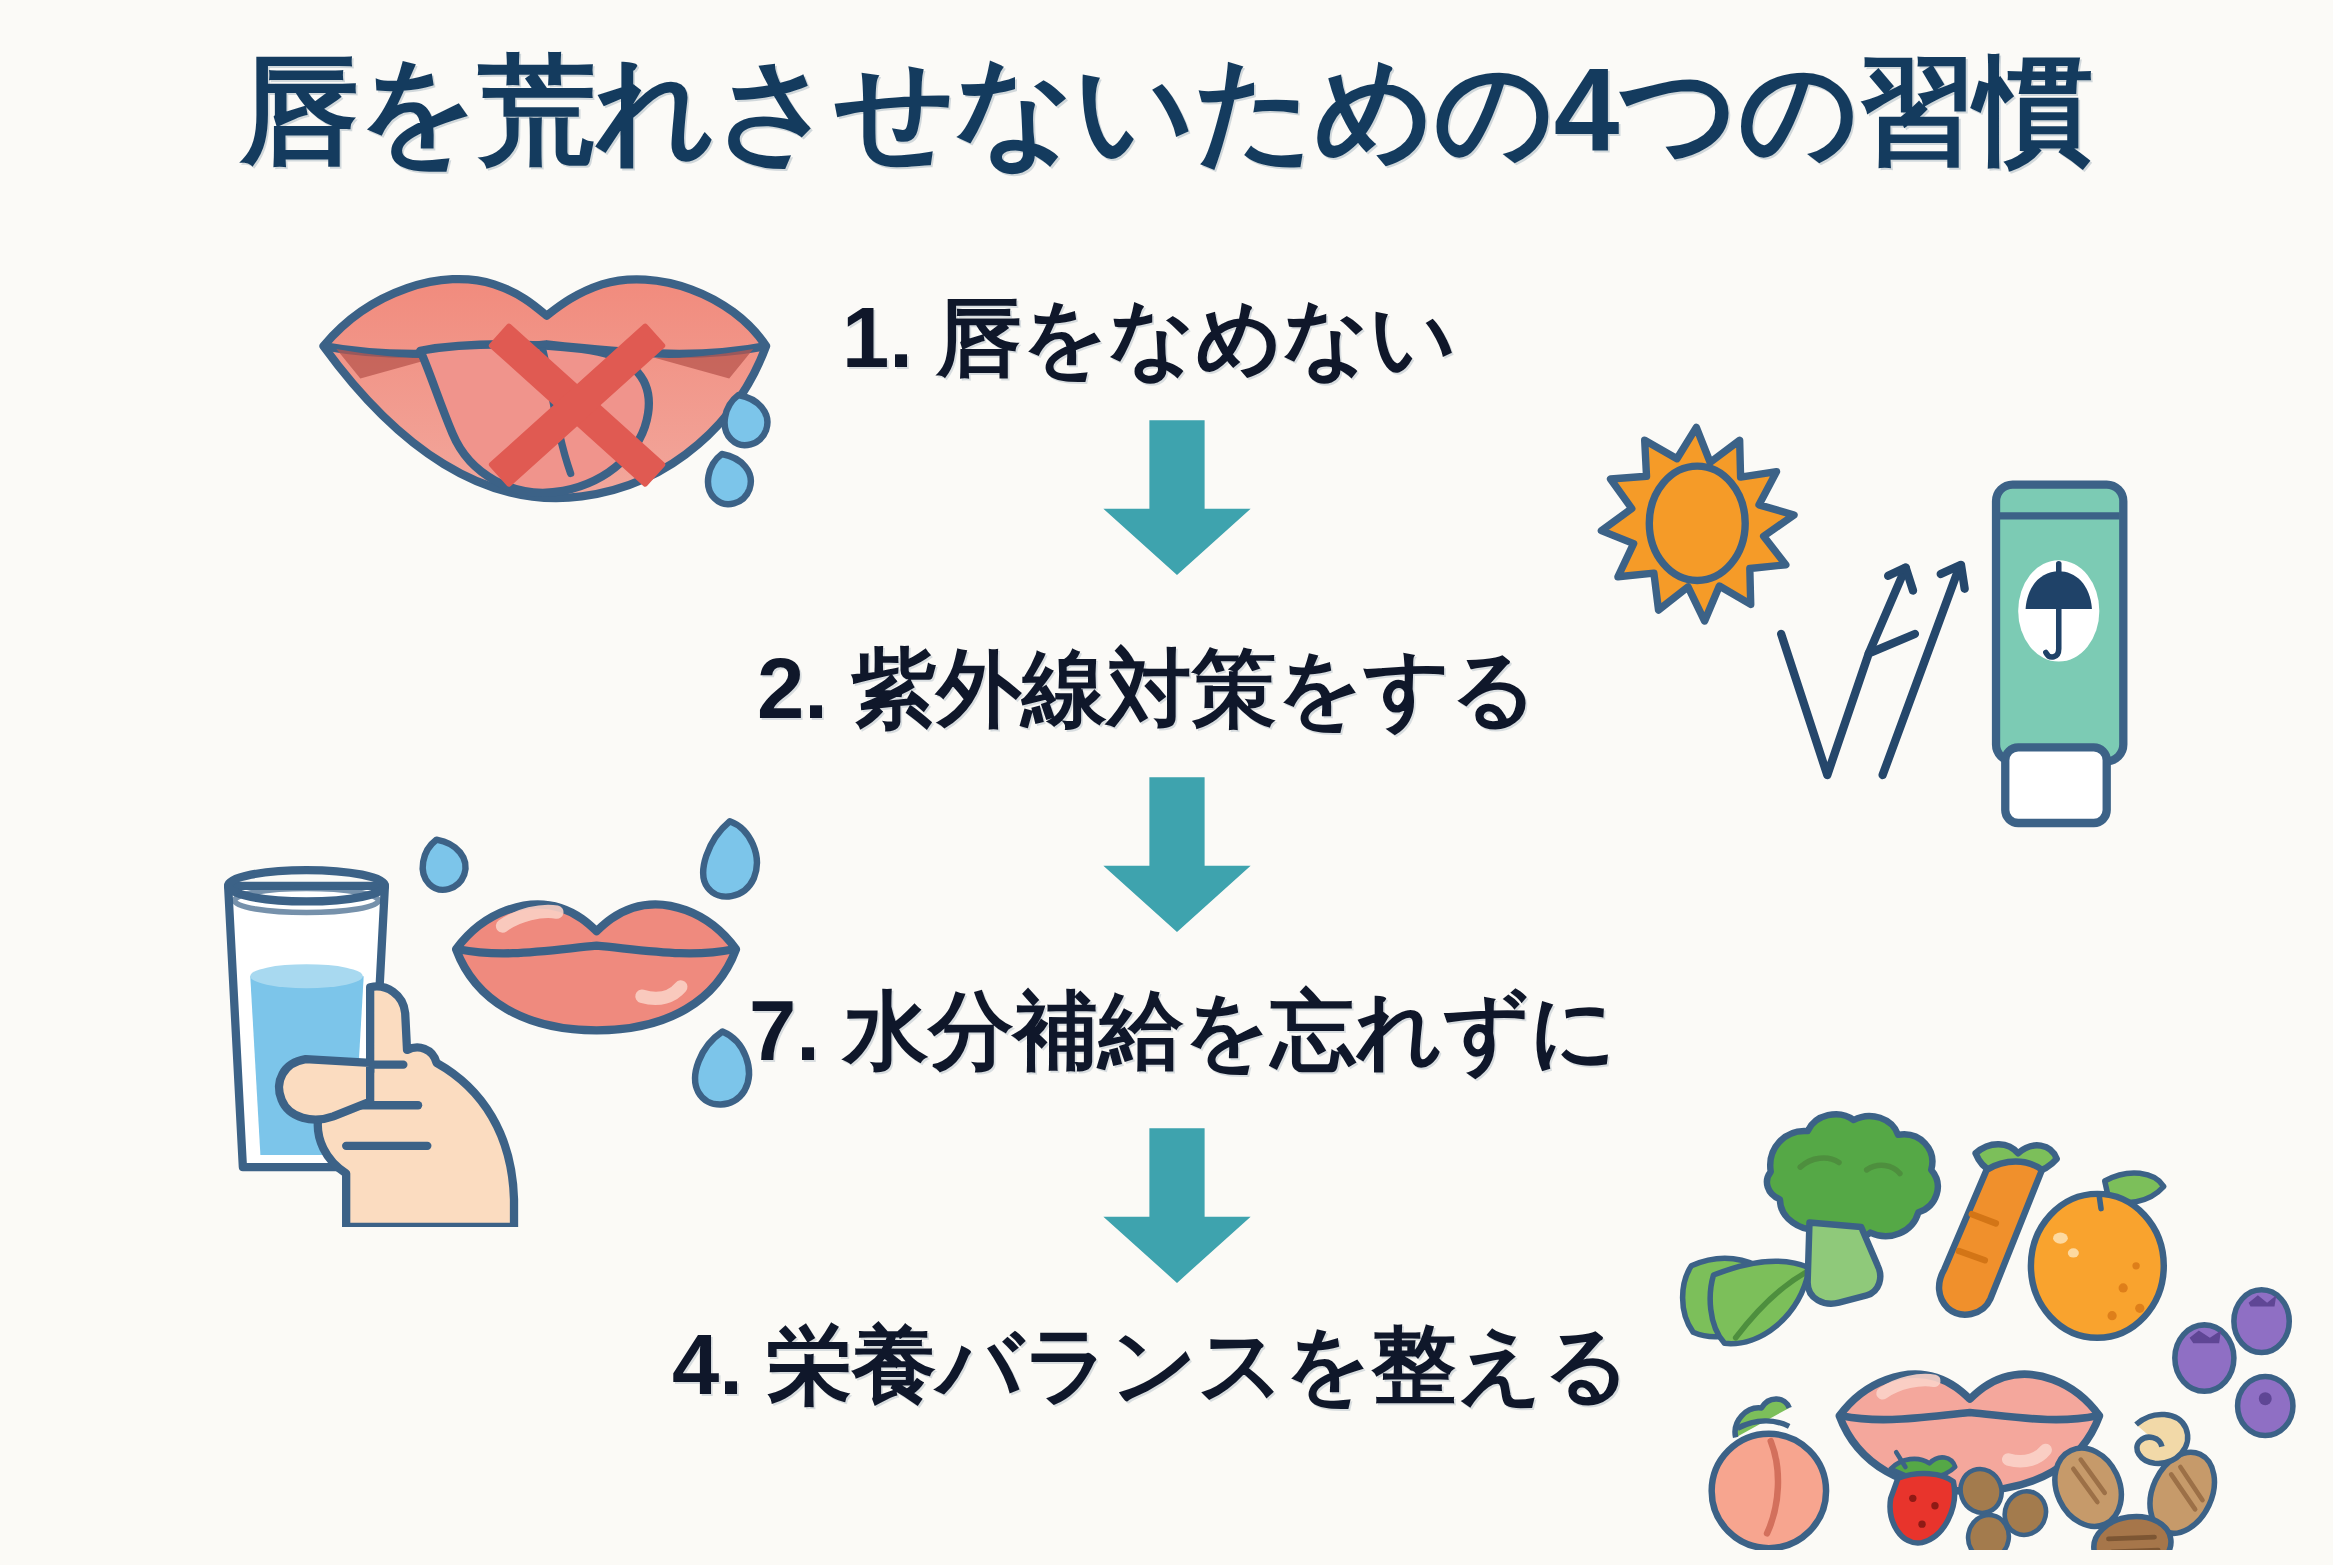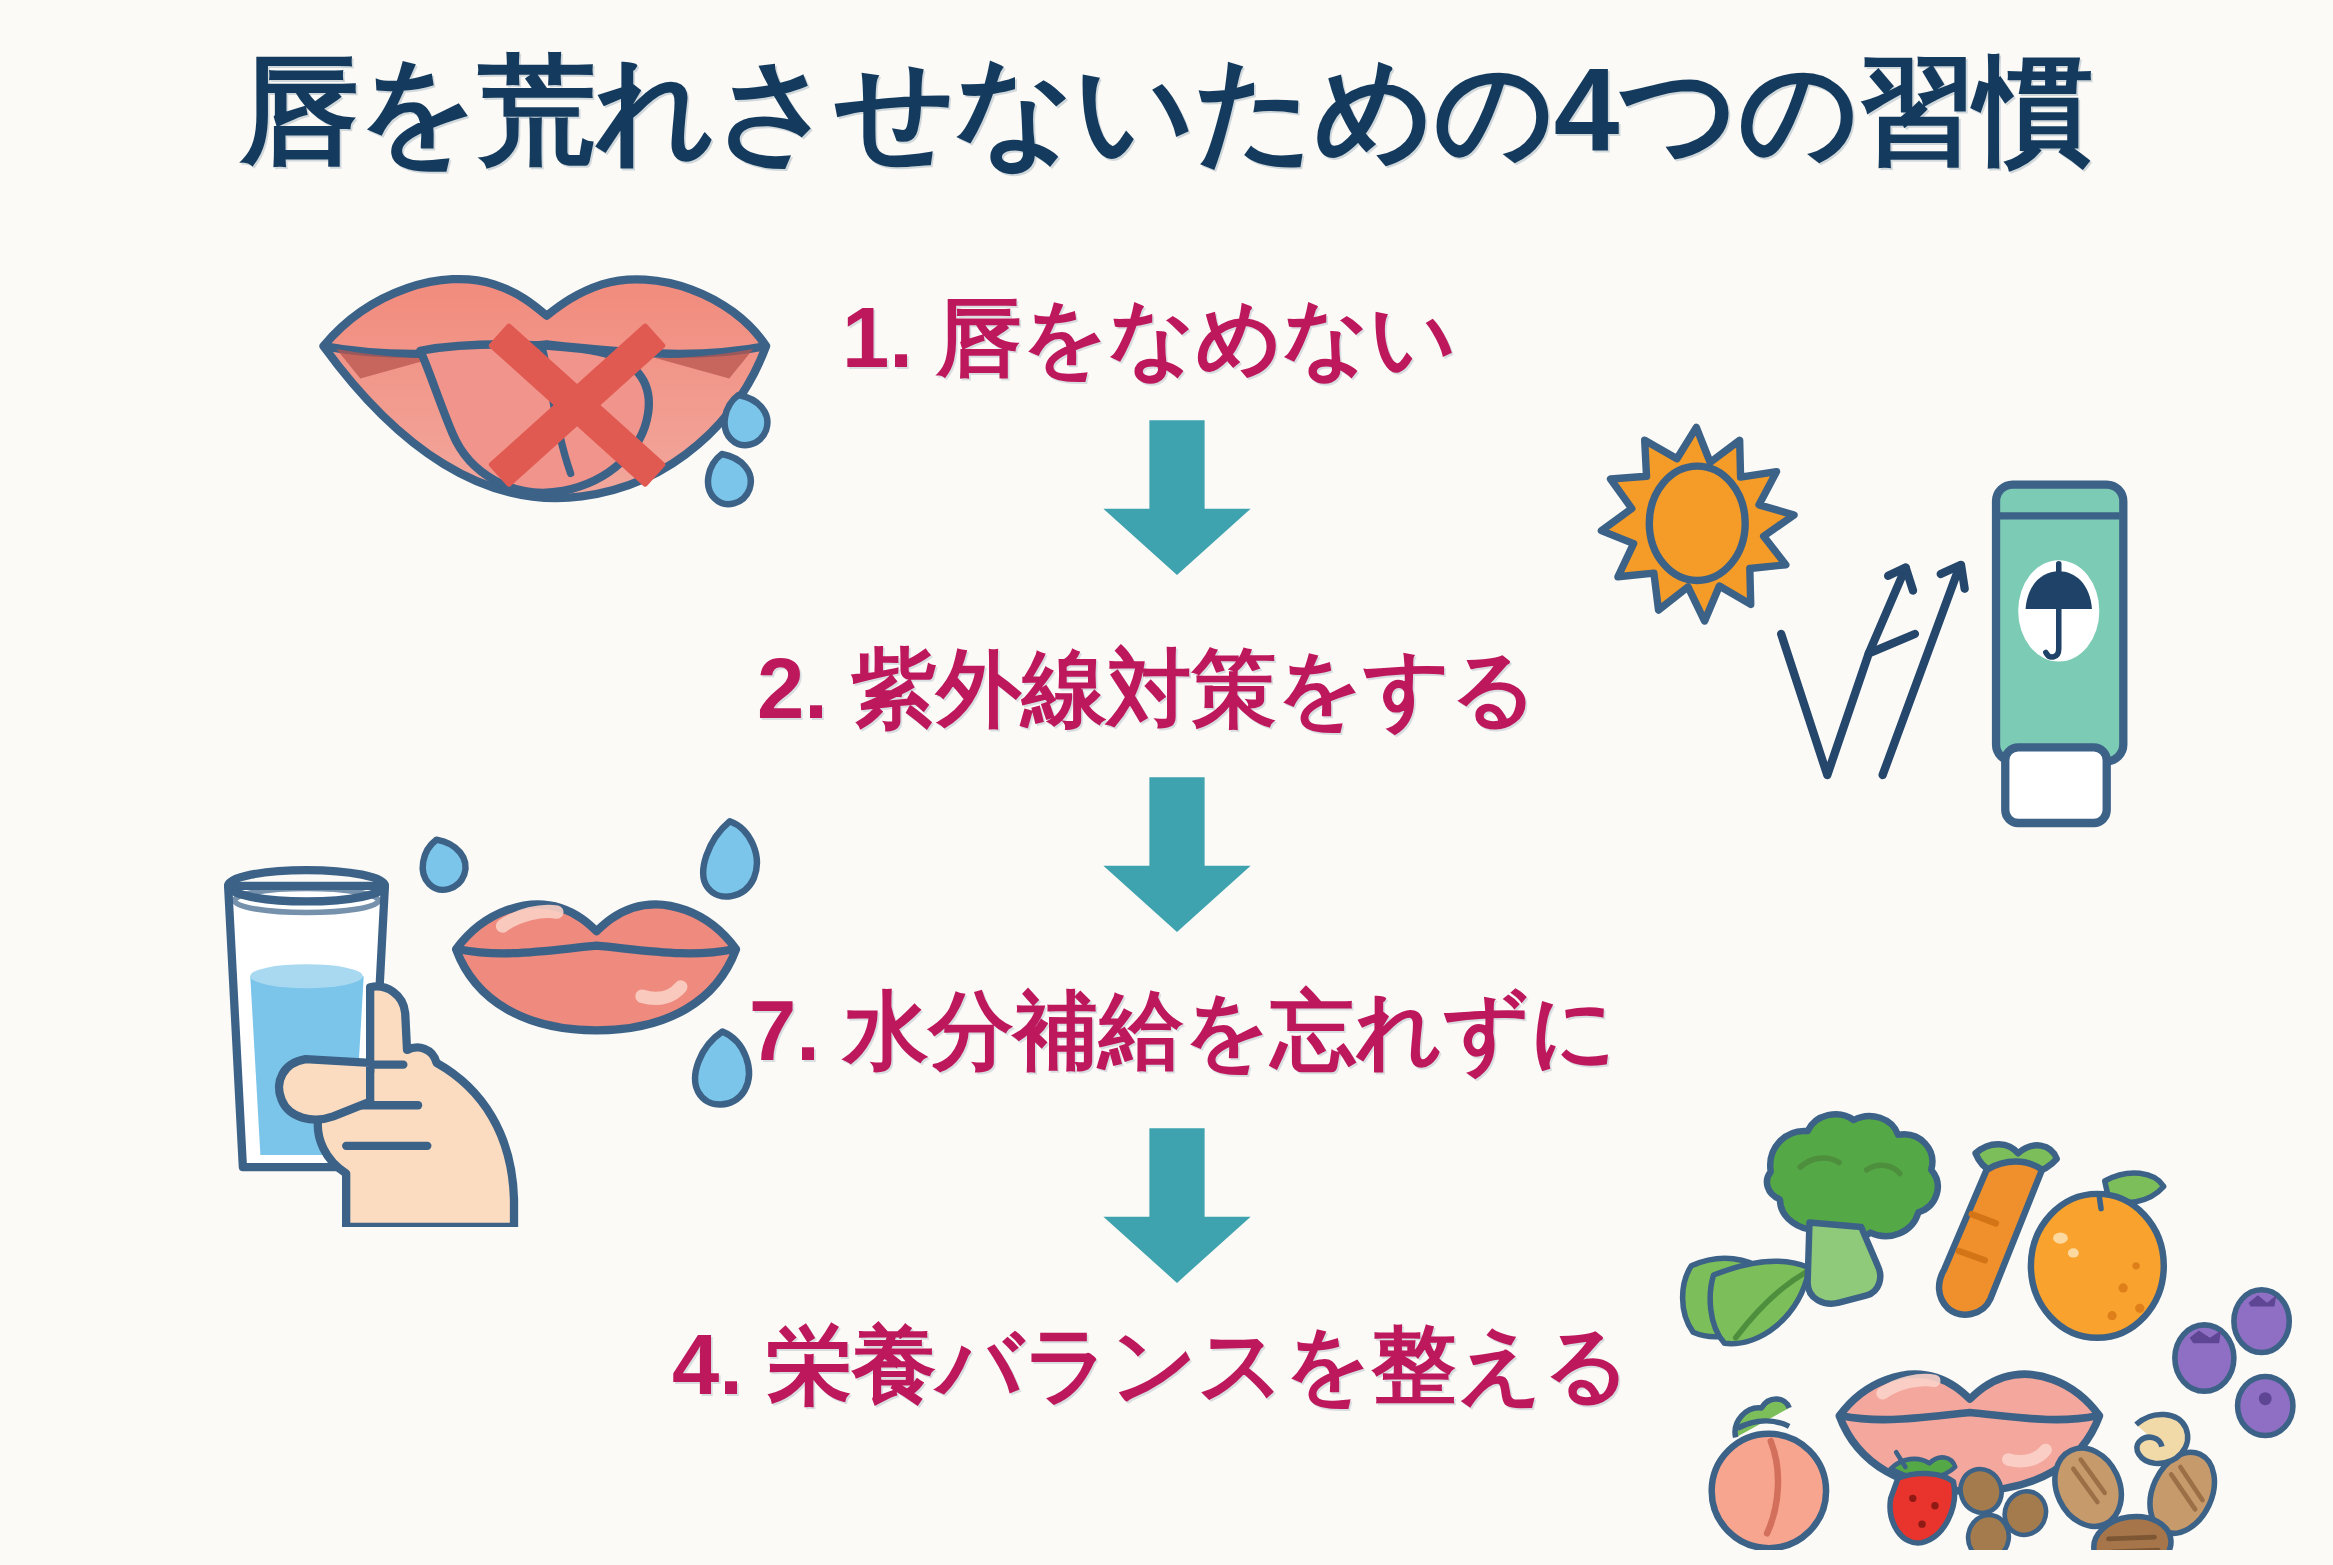--- a/index.html
+++ b/index.html
@@ -35,21 +35,21 @@
     line-height: 1.12;
     white-space: nowrap;
     text-shadow: 1.8px 1.8px 0 rgba(20,59,94,0.18);
   }
 
   
   .step-label {
     position: absolute;
     font-size: 85px;
     font-weight: bold;
-    color: #be185d;
+    color: #0f172a;
     white-space: nowrap;
     line-height: 1;
     text-shadow: 1.8px 1.8px 0 rgba(20,59,94,0.15);
   }
   #step1-label { left: 842px;  top: 295px; }
   #step2-label { left: 757px;  top: 646px; }
   #step3-label { left: 749px;  top: 988px; }
   #step4-label { left: 672px;  top: 1322px; text-align: center; }
 
   

